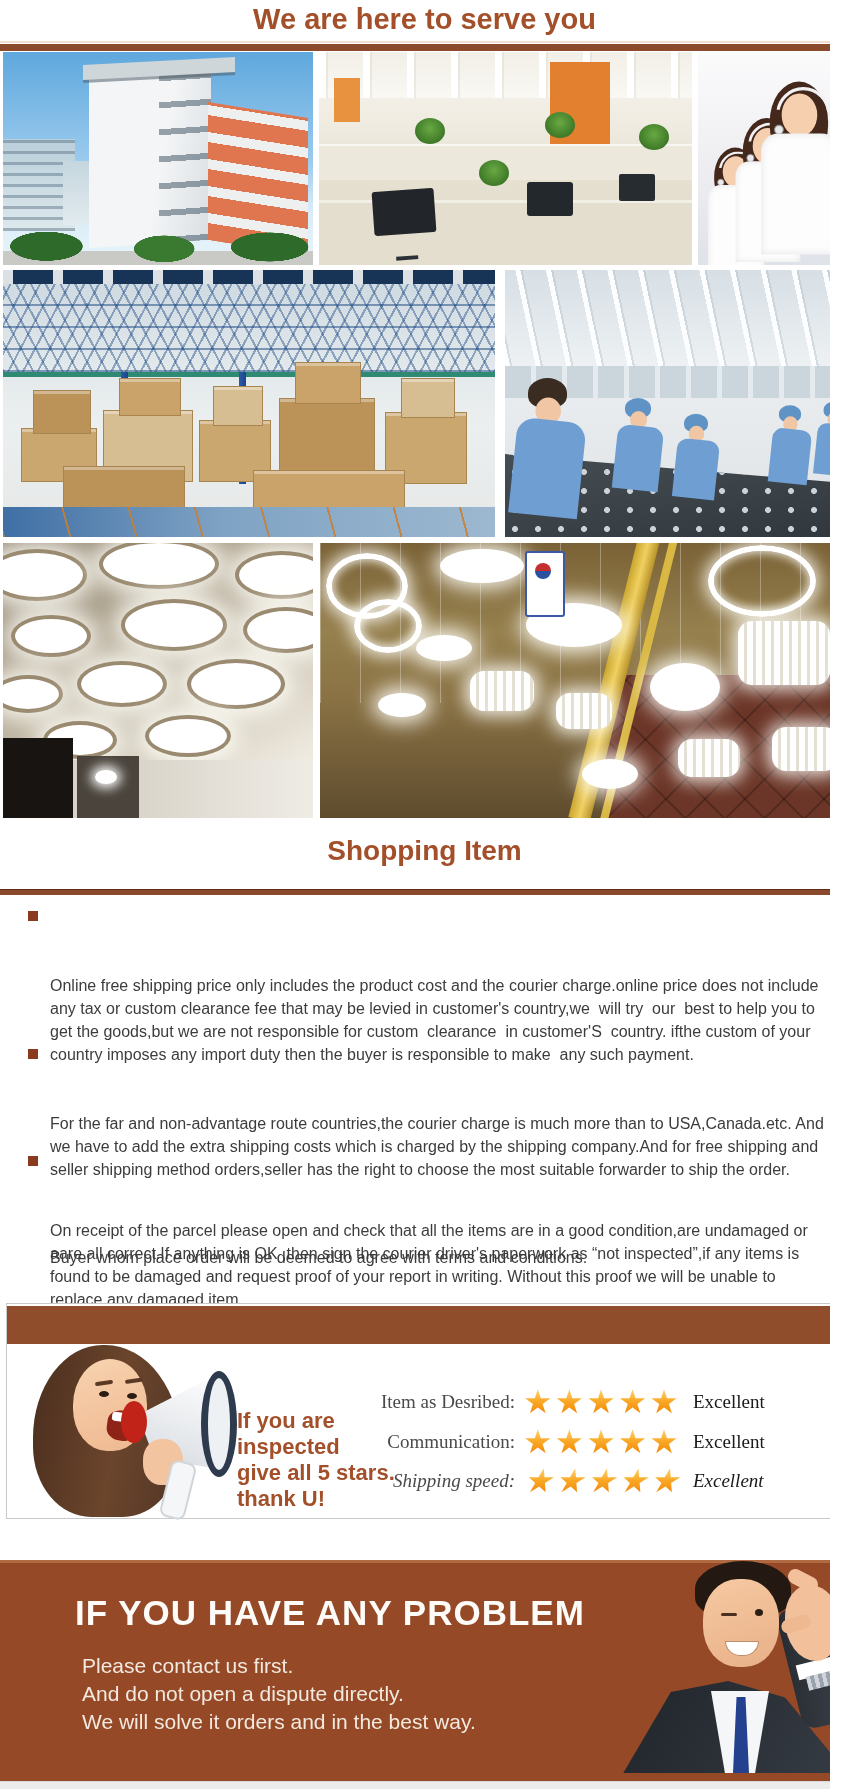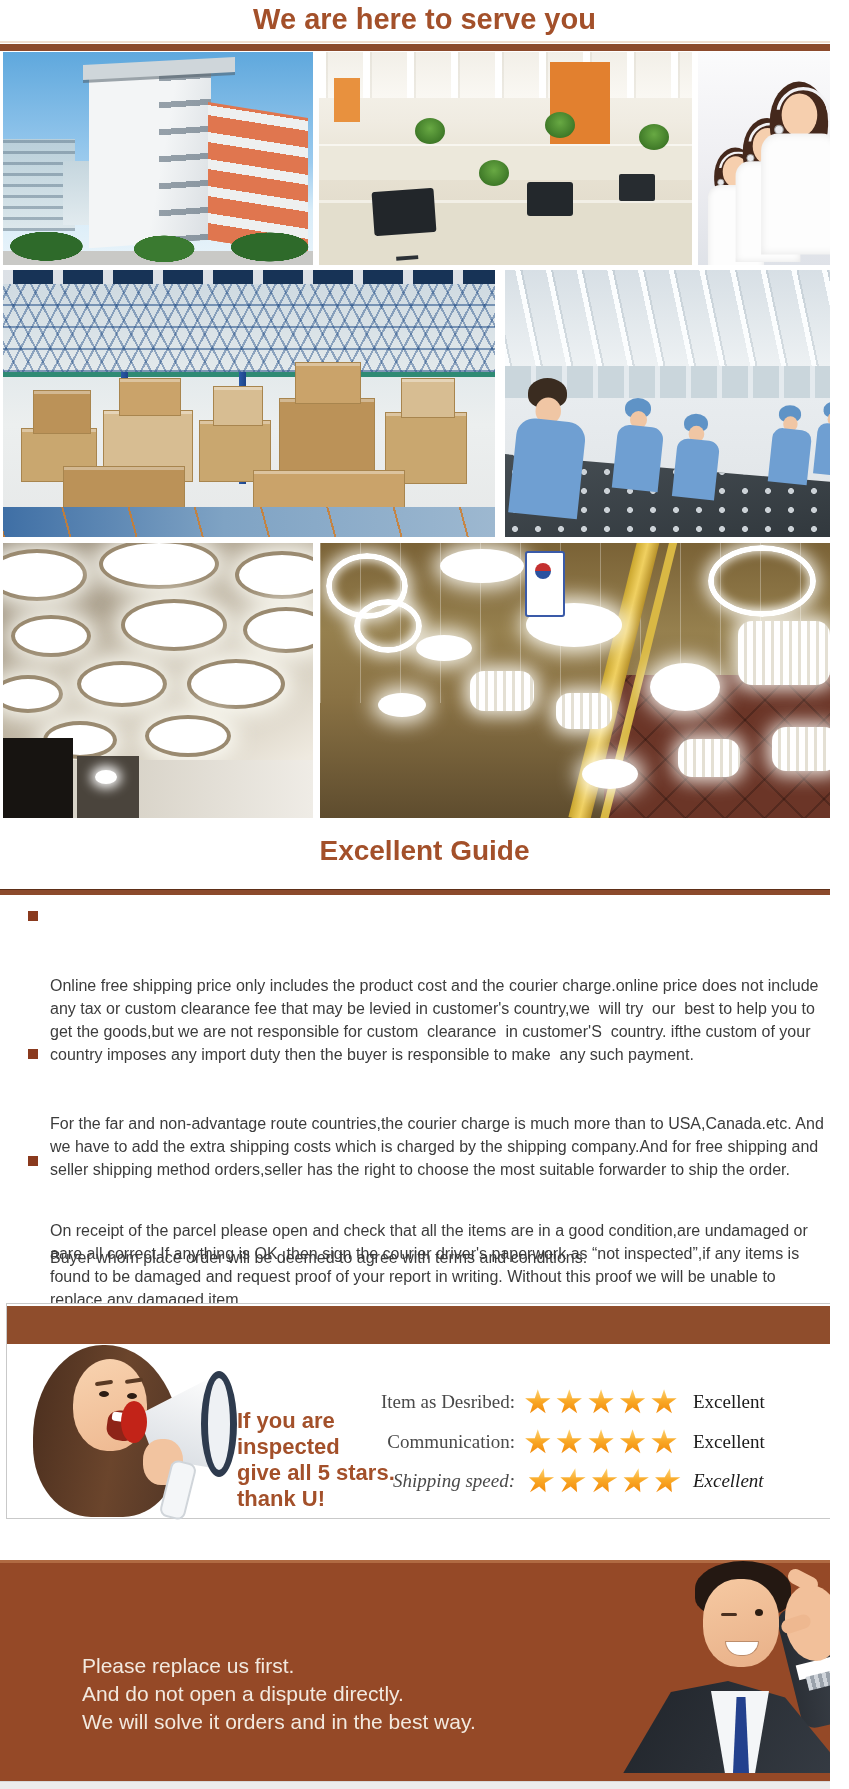--- a/index.html
+++ b/index.html
@@ -315,21 +315,21 @@
     <div class="lt-disc" style="left:330px;top:120px;width:70px;height:48px;"></div>
     <div class="lt-drum" style="left:358px;top:196px;width:62px;height:38px;"></div>
     <div class="lt-drum" style="left:452px;top:184px;width:66px;height:44px;"></div>
     <div class="lt-disc" style="left:262px;top:216px;width:56px;height:30px;"></div>
     <div class="lt-disc" style="left:58px;top:150px;width:48px;height:24px;"></div>
     <div class="shr-flag">
         <i></i>
       </div>
   </div>
 
-  <div class="ab sg-title">Excellent Guide</div>
+  <div class="ab sg-title">Shopping Item</div>
   <div class="ab rule-sg"></div>
 
   <div class="bullet" style="top:905px;">
     <span class="sq"></span>
     <p>Online free shipping price only includes the product cost and the courier charge.online price does not include any tax or custom clearance fee that may be levied in customer's country,we  will try  our  best to help you to get the goods,but we are not responsible for custom  clearance  in customer'S  country. ifthe custom of your country imposes any import duty then the buyer is responsible to make  any such payment.</p>
   </div>
   <div class="bullet" style="top:1043px;">
     <span class="sq"></span>
     <p>For the far and non-advantage route countries,the courier charge is much more than to USA,Canada.etc. And we have to add the extra shipping costs which is charged by the shipping company.And for free shipping and seller shipping method orders,seller has the right to choose the most suitable forwarder to ship the order.</p>
   </div>
@@ -373,22 +373,23 @@
       <span class="rating-value">Excellent</span>
     </div>
     <div class="rating-row rr-2">
       <span class="rating-label">Shipping speed:</span>
       <span class="stars">★★★★★</span>
       <span class="rating-value">Excellent</span>
     </div>
   </div>
 
   <div class="ab problem">
+    <div class="ab pb-title">IF YOU HAVE ANY PROBLEM</div>
     <div class="ab pb-lines">
-      <div>Please replace us first.</div>
+      <div>Please contact us first.</div>
       <div>And do not open a dispute directly.</div>
       <div>We will solve it orders and in the best way.</div>
     </div>
     <div class="ab man">
       <div class="m-arm"></div>
         <div class="m-cuff"></div>
         <div class="m-watch"></div>
       <div class="m-hair"></div>
         <div class="m-face"></div>
       <div class="m-wink"></div>

